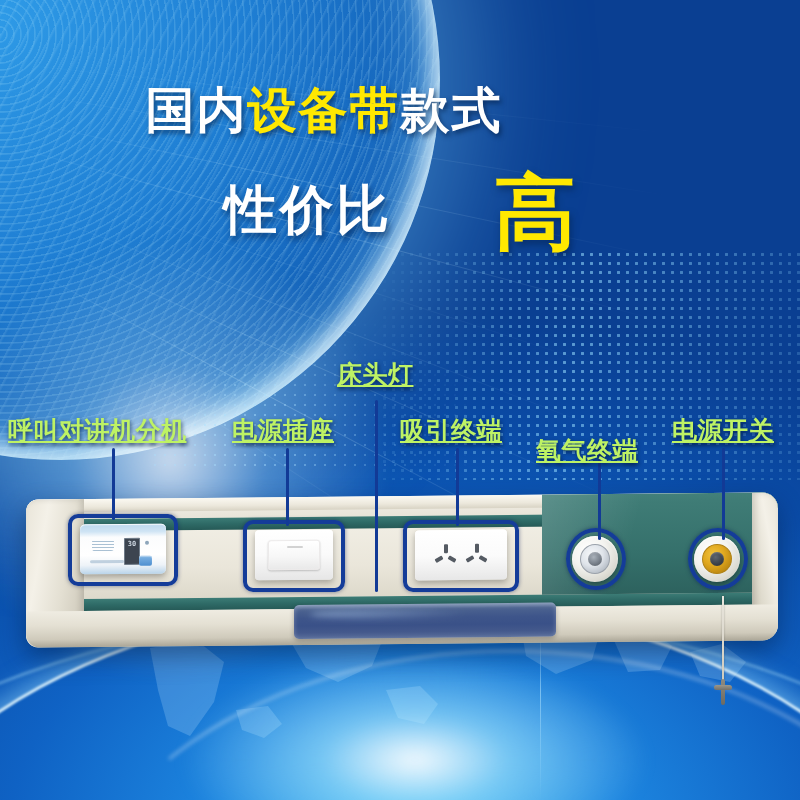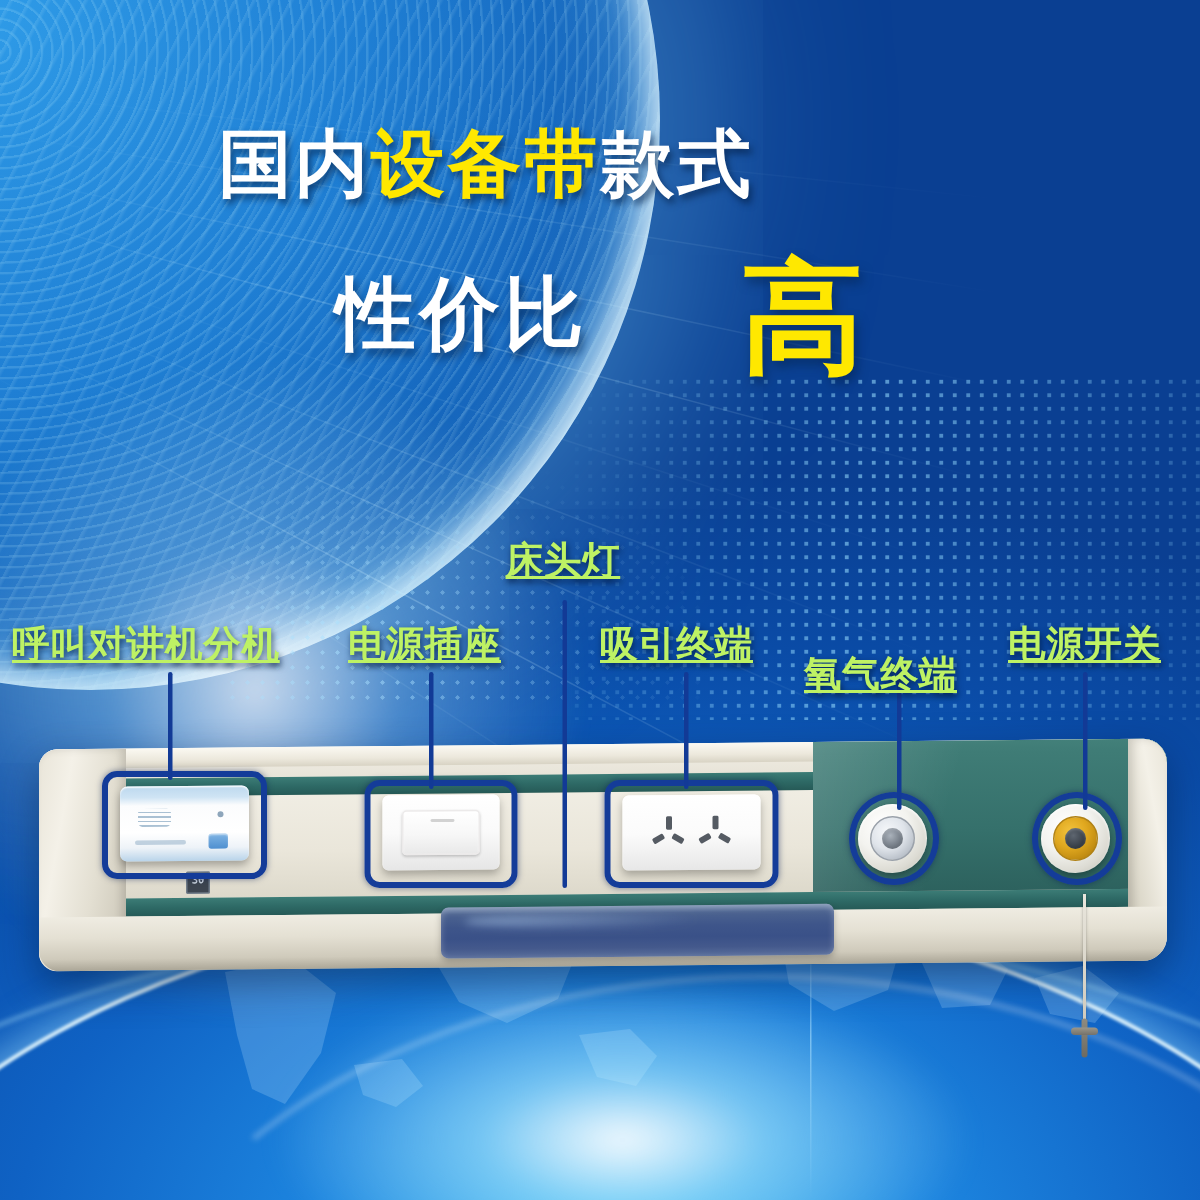--- a/index.html
+++ b/index.html
@@ -202,25 +202,24 @@
     background:linear-gradient(180deg,#bcd8ee 0%,#cfe4f4 15%,#fbfcfd 26%,#ffffff 62%,#eef3f8 82%,#b9d4ea 100%);
     box-shadow:0 3px 6px rgba(0,0,0,.30), inset 0 1px 1px rgba(255,255,255,.9);
     transform:skewY(-0.55deg);
   }
   .ic-speaker{
     position:absolute;left:12px;top:15px;width:22px;height:12px;border-radius:3px;
     background:repeating-linear-gradient(0deg,#9bb6cc 0px,#9bb6cc 1px,rgba(0,0,0,0) 1px,rgba(0,0,0,0) 3px);
     opacity:.85;
   }
   .ic-display{
-    position:absolute;left:44px;top:14px;width:16px;height:15px;border-radius:1px;
+    position:absolute;left:44px;top:14px;width:16px;height:27px;border-radius:1px;
     background:#3d4550;border:1px solid #6f7b88;
     color:#cfd8e2;font-size:7px;font-weight:bold;line-height:11px;text-align:center;
     font-family:"DejaVu Sans Mono",monospace;
-    margin-top:43px;
   }
   .ic-led{
     position:absolute;left:65px;top:17px;width:4px;height:4px;border-radius:50%;
     background:#8ea6bb;
   }
   .ic-btn{
     position:absolute;left:59px;top:32px;width:13px;height:10px;border-radius:2px;
     background:linear-gradient(180deg,#7fb4e4,#4e8fd0);
     box-shadow:inset 0 1px 1px rgba(255,255,255,.5);
   }

